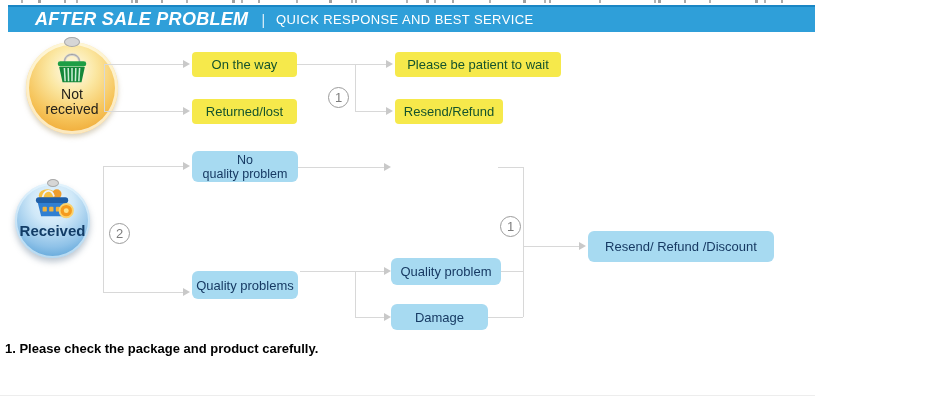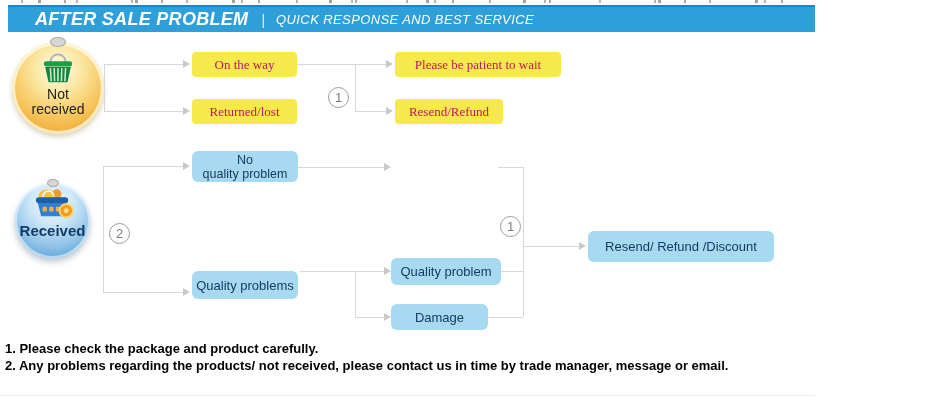--- a/index.html
+++ b/index.html
@@ -17,46 +17,46 @@
   }
   
   .banner {
     position:absolute; left:8px; top:5px; width:918px; height:27px;
     background:#2f9fd9; border-top:2px solid #1a86c4;
     display:flex; align-items:center; padding-left:27px; box-sizing:border-box;
     color:#fff;
   }
   .banner .title { font-size:18px; font-weight:bold; font-style:italic; letter-spacing:.3px; }
   .banner .sep   { margin:0 11px 0 13px; font-size:14px; opacity:.85; font-weight:normal; }
-  .banner .subtitle { font-size:13px; letter-spacing:.4px;font-style:italic; }
+  .banner .subtitle { font-size:13px; letter-spacing:.4px; }
   
   .orb { position:absolute; border-radius:50%; text-align:center; }
   .orb-cap {
     position:absolute; left:50%; transform:translateX(-50%);
     background:#d6d6d6; border:1px solid #a8a8a8; border-radius:50%;
   }
   .orb-a {
-    left:12px; top:42px; width:92px; height:92px;
+    left:26px; top:42px; width:92px; height:92px;
     background:radial-gradient(circle at 50% 30%, #fffdf2 0%, #fbe7a2 30%, #f6c45a 62%, #efa733 85%, #e99d27 100%);
     box-shadow:0 3px 5px rgba(150,130,80,.35), inset 0 0 0 3px rgba(255,252,235,.75);
   }
   .orb-a .orb-label { margin-top:1px; font-size:14px; line-height:15px; color:#24211a; }
   .orb-b {
     left:15px; top:183px; width:75px; height:75px;
     background:radial-gradient(circle at 50% 26%, #eef8ff 0%, #cfe8f8 32%, #8fc2e8 66%, #4f9cd4 92%, #3f8cc8 100%);
     box-shadow:0 4px 6px rgba(90,115,140,.4), inset 0 0 0 2px rgba(235,248,255,.6);
   }
   .orb-b .orb-label { margin-top:0; font-size:15px; font-weight:600; color:#123c66; }
   .orb svg { display:block; margin:0 auto; }
   
   .box {
     position:absolute; box-sizing:border-box; display:flex; align-items:center; justify-content:center;
     text-align:center; font-size:13px; border-radius:4px;
   }
-  .yellow { background:#f6e94b; color:#be185d;font-family:Liberation Serif, serif; }
+  .yellow { background:#f6e94b; color:#14532d; }
   .blue   { background:#a7daf1; color:#173a63; border-radius:6px; }
   .two-line { font-size:12.5px; line-height:14px; flex-direction:column; }
   
   .hline, .vline { position:absolute; background:#d8d8d8; }
   .hline { height:1px; } .vline { width:1px; }
   .arr {
     position:absolute; width:0; height:0;
     border-top:4px solid transparent; border-bottom:4px solid transparent;
     border-left:7px solid #c9c9c9;
   }
@@ -168,18 +168,17 @@
   <div class="hline" style="left:498px; top:167px; width:25px;"></div>
   <div class="hline" style="left:501px; top:271px; width:22px;"></div>
   <div class="hline" style="left:488px; top:317px; width:35px;"></div>
   <div class="vline" style="left:523px; top:167px; height:150px;"></div>
   <div class="hline" style="left:523px; top:246px; width:56px;"></div>
   <div class="arr" style="left:579px; top:242px;"></div>
   <div class="marker" style="left:500px; top:216px;">1</div>
 
   <div class="footer">
     <div>1. Please check the package and product carefully.</div>
-    <div>2. Any problems regarding the products/ not received, please contact us in time by trade manager, message or email.</div>
   </div>
 
   <div class="bottom-rule"></div>
 
 </div>
 
 </body></html>

